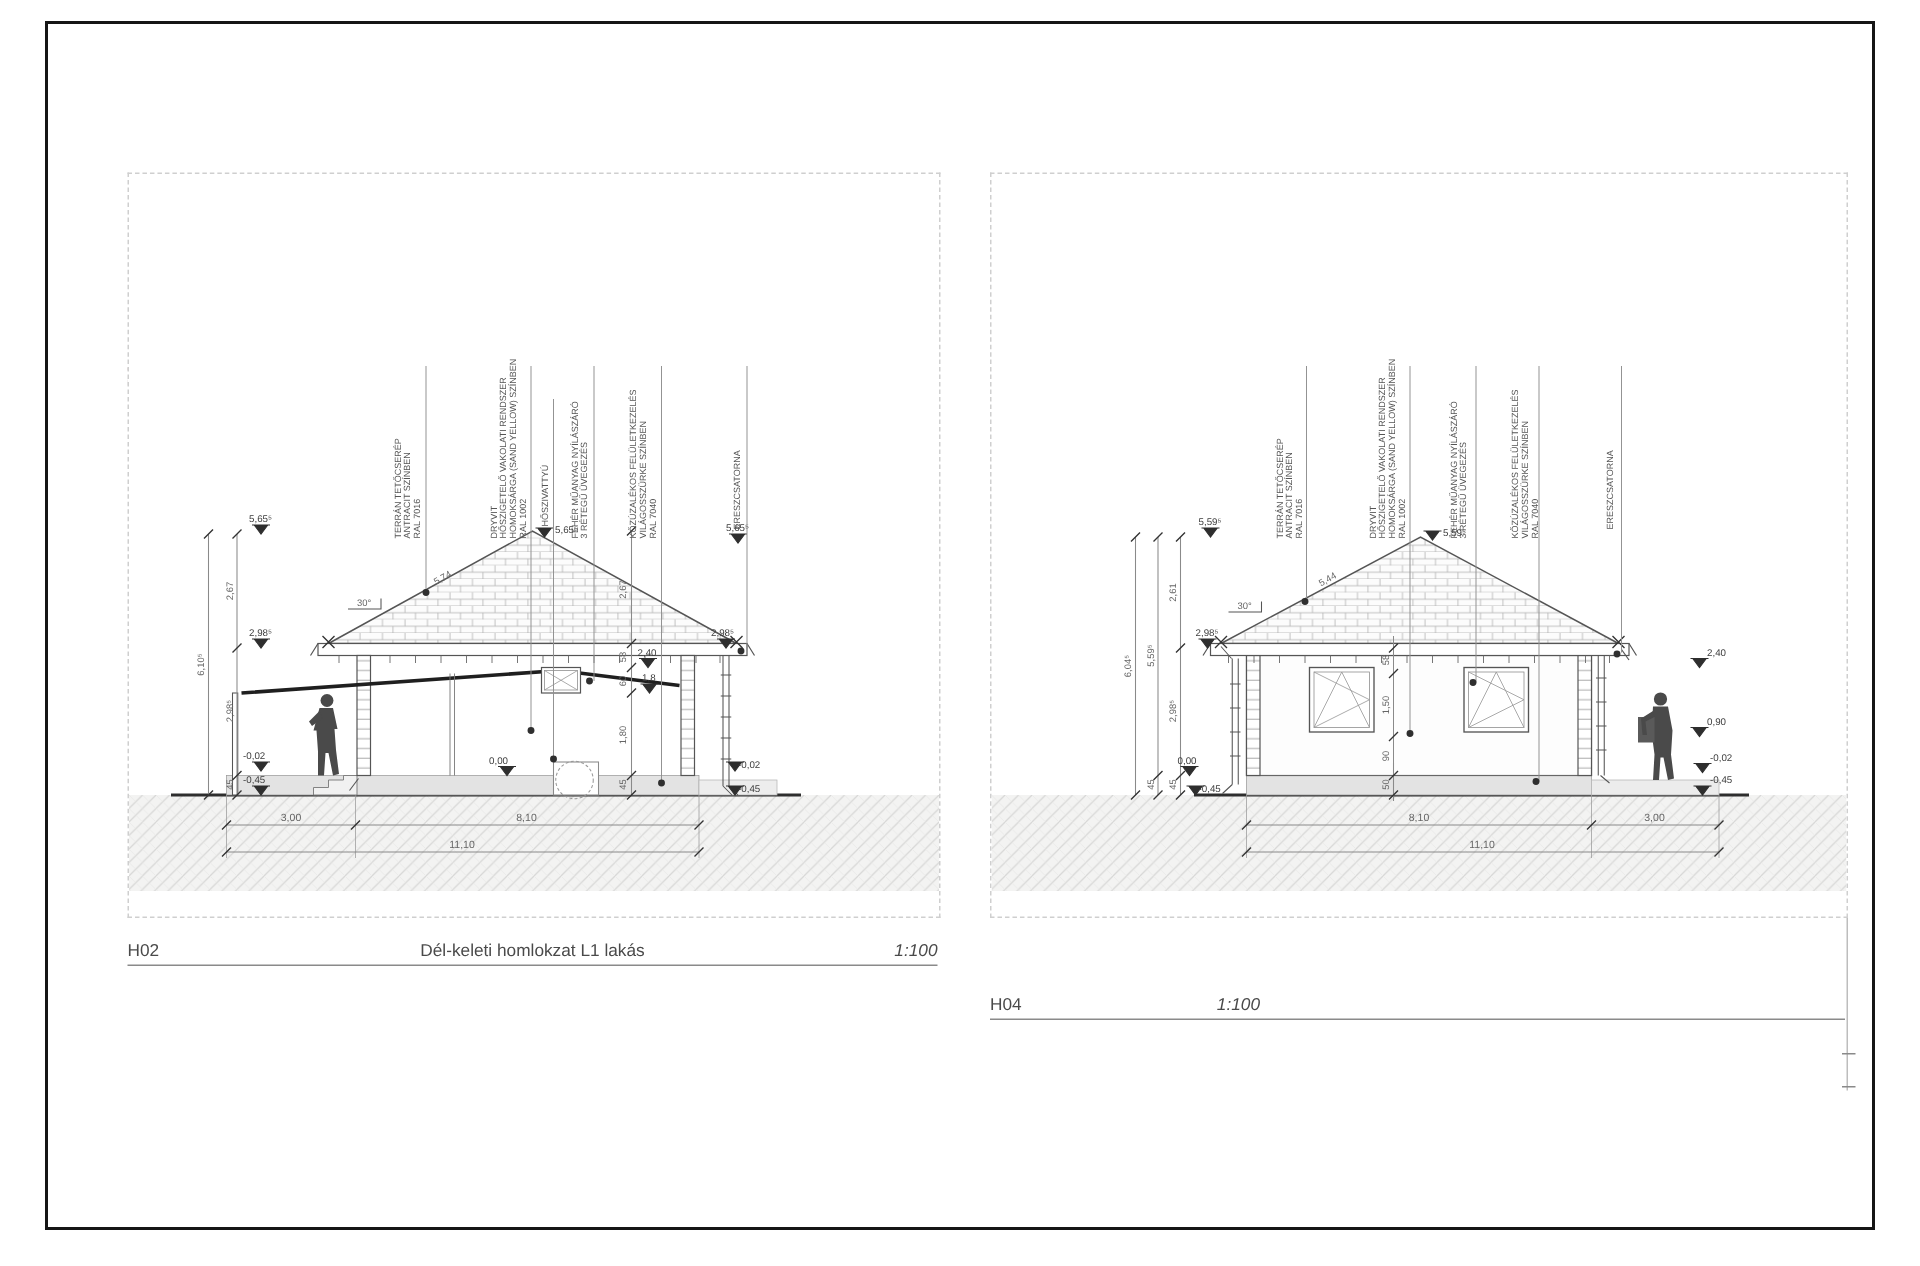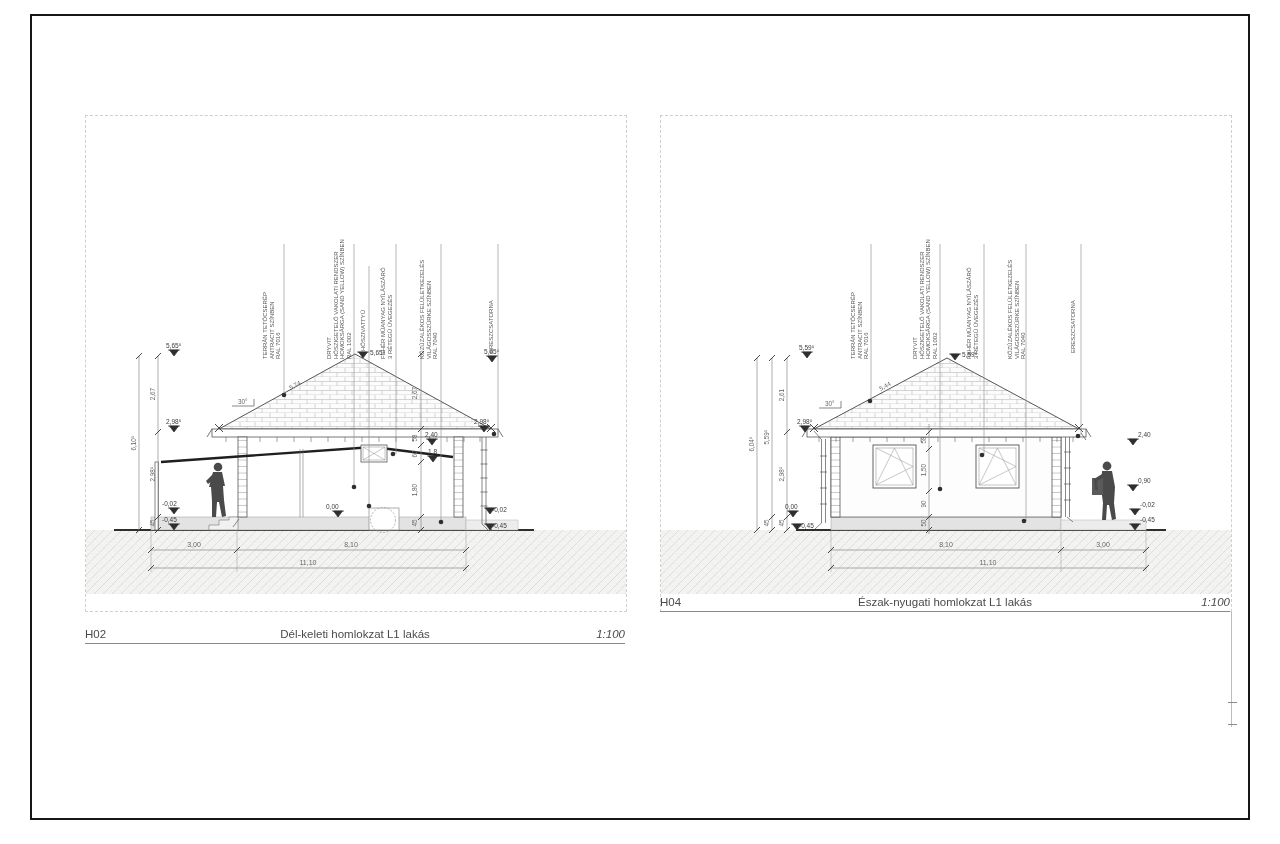--- a/index.html
+++ b/index.html
@@ -6,21 +6,21 @@
     font-family:"Liberation Sans", sans-serif;}
   #stage{position:relative;width:1280px;height:844px;background:#fff;}
   #sheet-frame{position:absolute;left:30px;top:14px;width:1216px;height:802px;
     border:2px solid #161616;background:#fff;}
   .panel{position:absolute;border:1px dashed #cfcfcf;background:#fff;}
   #panel-left{left:85px;top:115px;width:540px;height:495px;}
   #panel-right{left:660px;top:115px;width:570px;height:495px;}
   .title-row{position:absolute;display:flex;align-items:flex-end;color:#4a4a4a;
     font-size:11.5px;border-bottom:1px solid #8a8a8a;padding-bottom:3px;}
   #title-left{left:85px;top:628px;width:540px;}
-  #title-right{left:660px;top:596px;width:570px;}
+  #title-right{left:660px;top:664px;width:570px;}
   .t-code{width:90px;text-align:left;}
   .t-mid{flex:1;text-align:center;}
   .t-scale{width:90px;text-align:right;font-style:italic;}
   .t-suffix{font-weight:normal;}
   .redline1{position:absolute;left:85px;top:245px;width:128px;height:0;border-top:2px solid #b58383;}
   .redline2{position:absolute;left:85px;top:253px;width:29px;height:4px;background:#d6c9c9;}
   .edge-line{position:absolute;left:1231px;top:610px;width:1px;height:117px;background:#bdbdbd;}
   .edge-tick{position:absolute;width:9px;height:1px;background:#8a8a8a;}
   
   svg text{font-family:"Liberation Sans", sans-serif;fill:#555;}
@@ -384,16 +384,15 @@
   </svg>
   </div>
 
   <div id="title-left" class="title-row">
     <span class="t-code">H02</span>
     <span class="t-mid"><span>Dél-keleti homlokzat</span>&nbsp;<span class="t-suffix">L1 lakás</span></span>
     <span class="t-scale">1:100</span>
   </div>
   <div id="title-right" class="title-row">
     <span class="t-code">H04</span>
-    <span class="t-mid"><span>Észak-nyugati homlokzat</span>&nbsp;<span class="t-suffix">L1 lakás</span></span>
     <span class="t-scale">1:100</span>
   </div>
 </div>
 
 </body></html>

